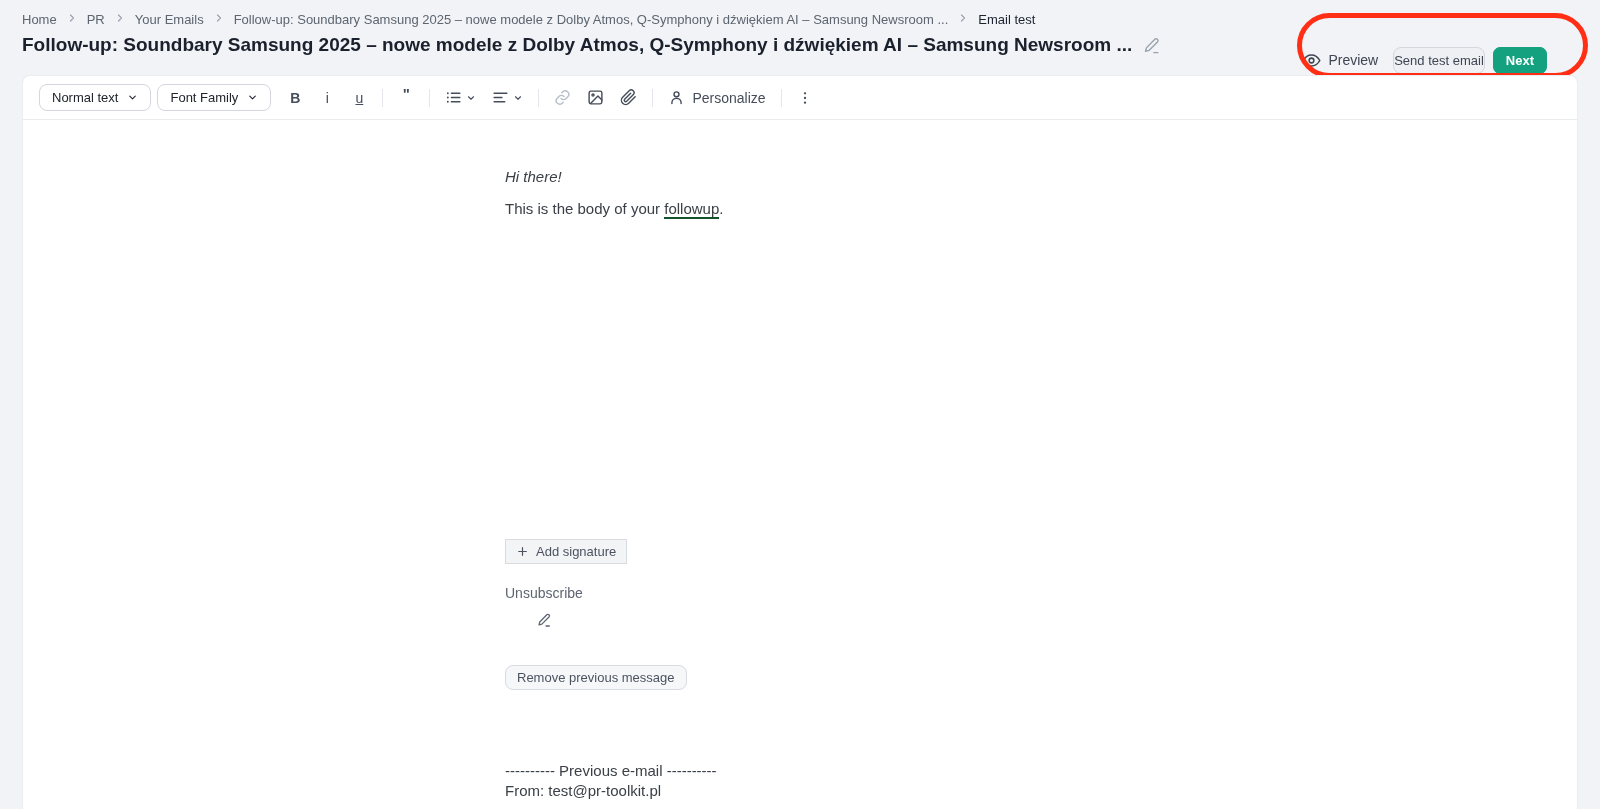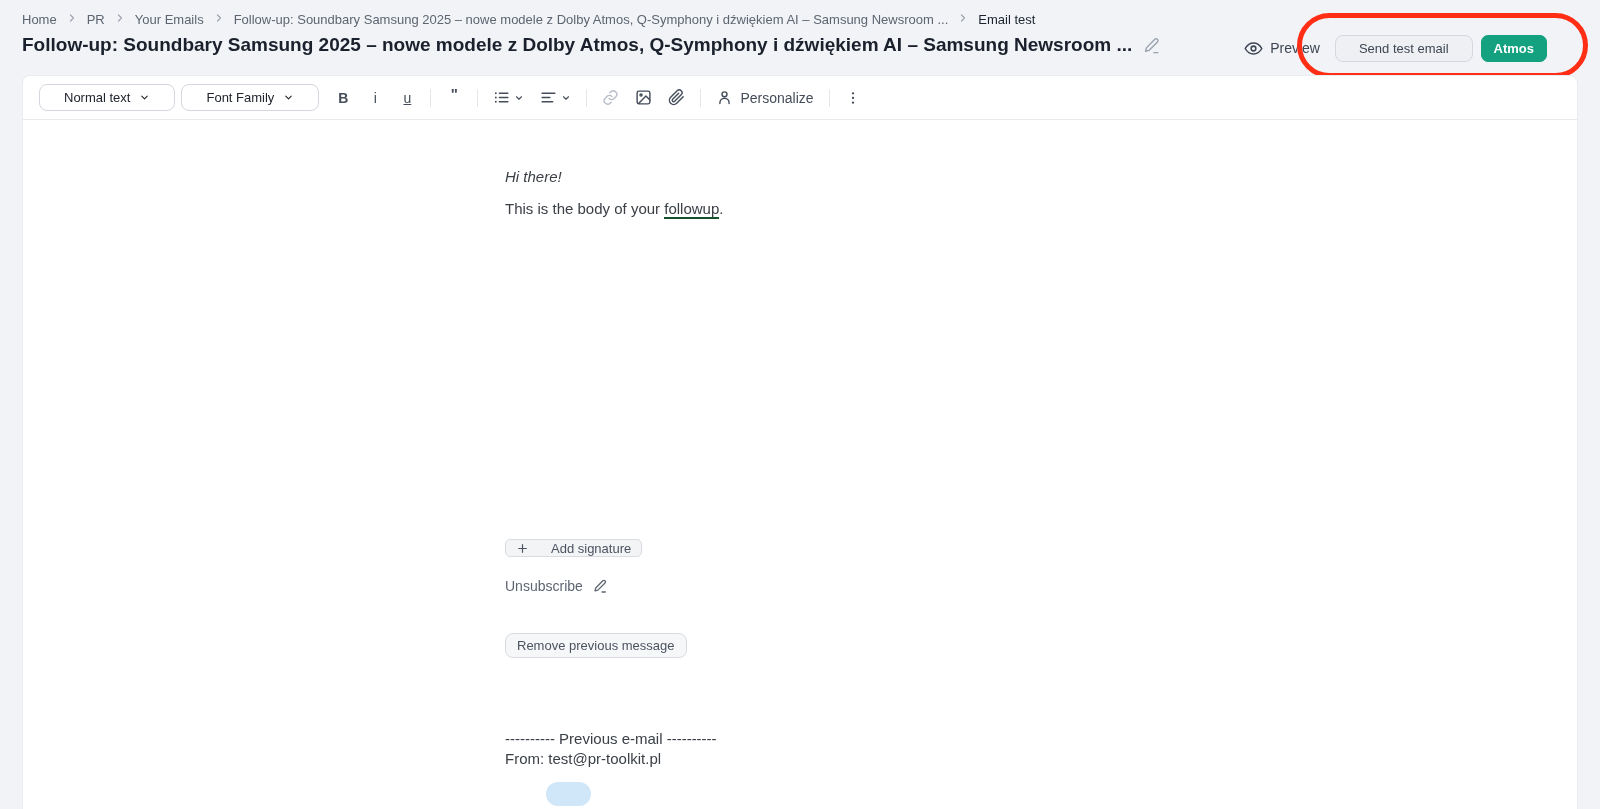--- a/index.html
+++ b/index.html
@@ -28,29 +28,29 @@
     position:absolute; left:22px; top:34px;
     display:flex; align-items:center; gap:10px; max-width:1080px;
   }
   .page-title {
     font-size:19px; font-weight:700; color:#1a202c; white-space:nowrap;
   }
   .title-edit { color:#9aa3ad; cursor:pointer; }
 
   
   .actions {
-    position:absolute; top:34px; right:53px;
+    position:absolute; top:46px; right:53px;
     display:flex; align-items:center; height:28px;
   }
   .preview-btn {
     display:flex; align-items:center; gap:7px;
     color:#3e4653; font-size:14px; cursor:pointer;
   }
   .btn-secondary {
-    margin-left:15px; height:27px; padding:0 23px;
+    margin-left:15px; height:27px; padding:0 0;
     display:inline-flex; align-items:center;
     background:#eef0f3; border:1px solid #d4d7dd; border-radius:8px;
     font-size:13px; color:#3e4653; cursor:pointer;
     font-family:inherit;
   }
   .btn-primary {
     margin-left:8px; height:27px; padding:0 12px;
     display:inline-flex; align-items:center;
     background:#14a17f; border:1px solid #14a17f; border-radius:7px;
     font-size:13px; font-weight:600; color:#ffffff; cursor:pointer;
@@ -69,21 +69,21 @@
     position:absolute; left:22px; top:75px; width:1556px; height:900px;
     background:#ffffff; border:1px solid #ebedf1; border-bottom:none;
     border-radius:8px 8px 0 0;
   }
   .toolbar {
     height:44px; display:flex; align-items:center; padding:0 16px;
     border-bottom:1px solid #e9ebef; color:#454d5a;
   }
   .tb-select {
     display:inline-flex; align-items:center; justify-content:space-between;
-    gap:9px; height:27px; padding:0 24px;
+    gap:9px; height:27px; padding:0 12px;
     border:1px solid #d4d7dd; border-radius:8px;
     font-size:13px; color:#20252d; background:#fff; cursor:pointer;
     white-space:nowrap;
   }
   .tb-select + .tb-select { margin-left:6px; }
   .tb-group { display:flex; align-items:center; margin-left:8px; }
   .tb-btn {
     min-width:26px; height:28px; padding:0 5px; margin:0 3px;
     display:inline-flex; align-items:center; justify-content:center;
     border:none; background:transparent; border-radius:6px;
@@ -107,28 +107,28 @@
     display:flex; flex-direction:column; align-items:flex-start;
     padding:47px 40px 0 482px;
     font-size:15px; line-height:20px; color:#3b4047;
   }
   .line-greeting { margin:0;font-style:italic; }
   .line-body { margin-top:12px; }
   .misspelled { border-bottom:2px solid #14532d; }
 
   .add-signature-btn {
     margin-top:320px;
-    display:inline-flex; align-items:center; gap:22px;
-    height:18px; padding:0 10px;
-    background:#f3f4f6; border:1px solid #d8dbe0; border-radius:5px;
+    display:inline-flex; align-items:center; gap:7px;
+    height:25px; padding:0 10px;
+    background:#f3f4f6; border:1px solid #d8dbe0; border-radius:0;
     font-size:13px; color:#4c5360; cursor:pointer; font-family:inherit;
   }
   .unsubscribe-row {
     margin-top:19px; display:flex; align-items:center; gap:9px;
-    font-size:14px; color:#5d6571; cursor:pointer;
+    font-size:14px; color:#5d6571; cursor:pointer;flex-direction:column;
   }
   .remove-prev-btn {
     margin-top:37px;
     display:inline-flex; align-items:center;
     height:25px; padding:0 11px;
     background:#f6f7f9; border:1px solid #d8dbe0; border-radius:8px;
     font-size:13px; color:#4c5360; cursor:pointer; font-family:inherit;
   }
   .line-divider { margin-top:71px; }
   .line-from { }
@@ -183,21 +183,21 @@
   <span class="preview-btn">
     <span>
         <svg width="19" height="19" viewBox="0 0 24 24" fill="none" stroke="#3e4653" stroke-width="1.9" stroke-linecap="round" stroke-linejoin="round">
           <path d="M1.5 12S5.5 5 12 5s10.5 7 10.5 7-4 7-10.5 7S1.5 12 1.5 12z"></path>
           <circle cx="12" cy="12" r="3"></circle>
         </svg>
       </span>
     <span>Preview</span>
   </span>
   <button class="btn-secondary">Send test email</button>
-  <button class="btn-primary">Atmos</button>
+  <button class="btn-primary">Next</button>
 </div>
 
 <div class="annotation-oval"></div>
 
 <div class="card">
 
   <div class="toolbar">
     <div class="tb-select">
       <span>Normal text</span>
       <span>

